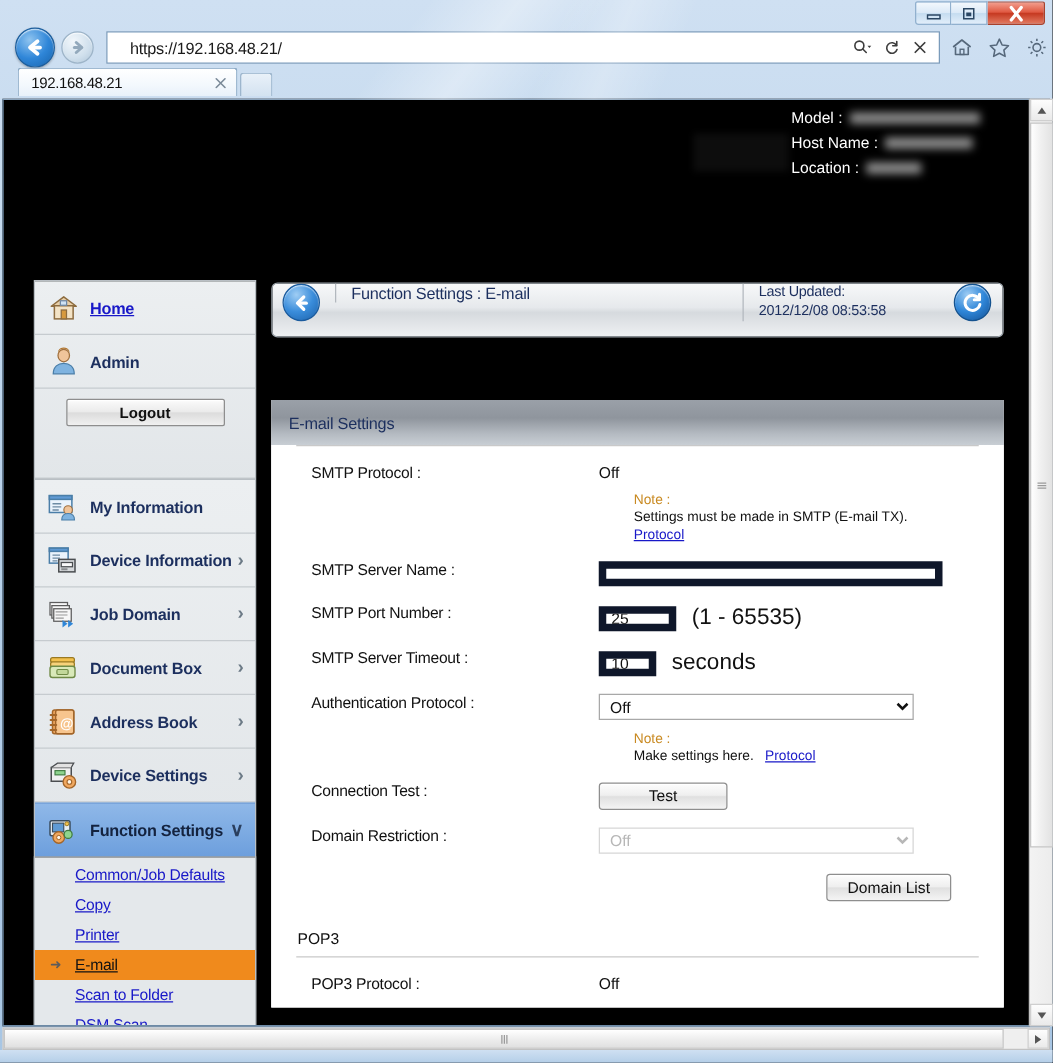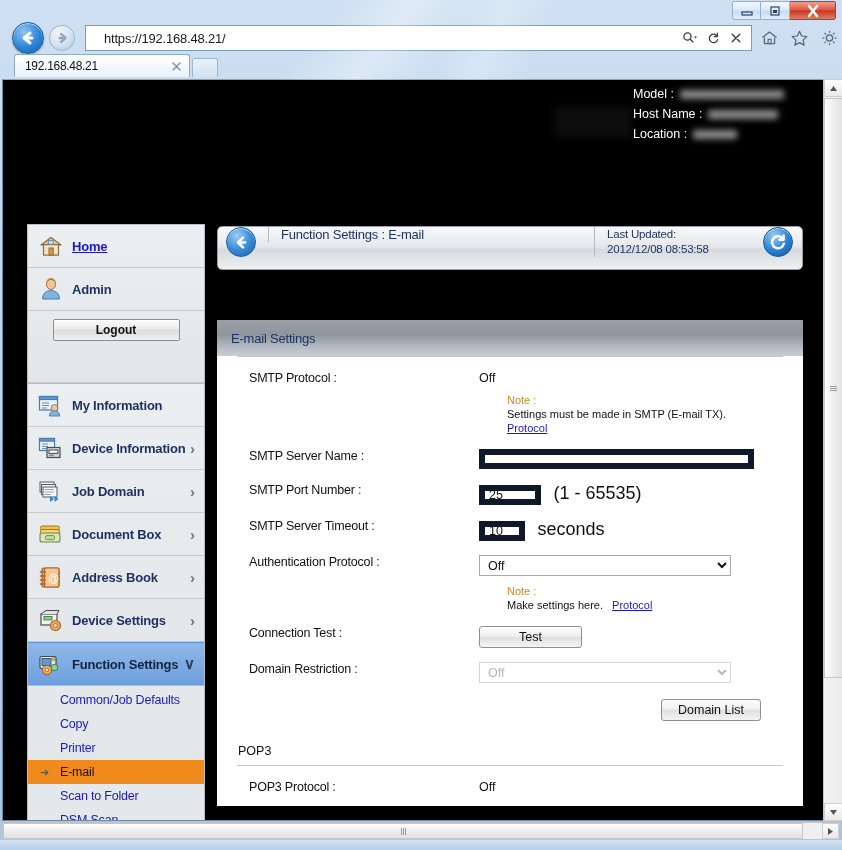--- a/index.html
+++ b/index.html
@@ -139,21 +139,21 @@
   }
   #fn-row.active .side-txt { color:#14233f; }
   #fn-row.active .side-chev { color:#2a3f5e; }
 
   
   #submenu { border:1px solid #b9bfc4; border-top:none; background:#e4e8eb; padding-top:2px; }
   .sub-row {
     height:24px; display:flex; align-items:center; padding-left:32px; position:relative;
     font-size:12.5px; color:#1818c8;
   }
-  .sub-row .sub-lbl { letter-spacing:-.2px; }
+  .sub-row .sub-lbl { text-decoration:underline; letter-spacing:-.2px; }
   .sub-row.active { background:#f08a1c; }
   .sub-row.active .sub-lbl { color:#121212; }
   .sub-arrow { position:absolute; left:12px; top:50%; transform:translateY(-50%); color:#5c5c5c; font-size:11px; }
 
   
   #content-head {
     position:absolute; left:214px; top:146px; width:586px; height:44px;
     background: linear-gradient(180deg,#f7f8f9 0%, #e6e9ec 45%, #d6dade 55%, #eef0f2 100%);
     border:1px solid #9aa2a9; border-radius:5px;
     display:flex; align-items:flex-start;

